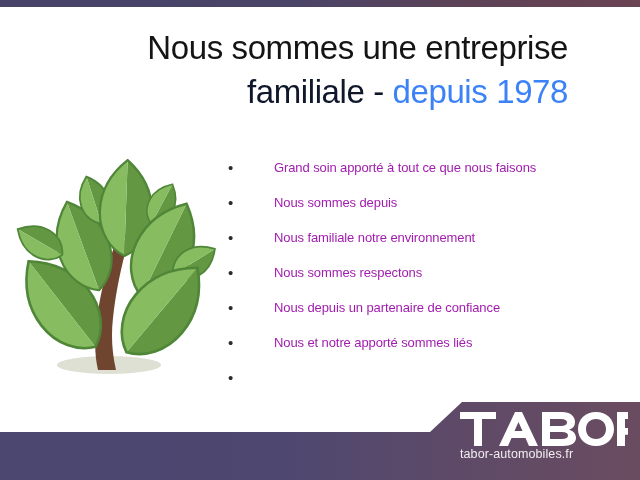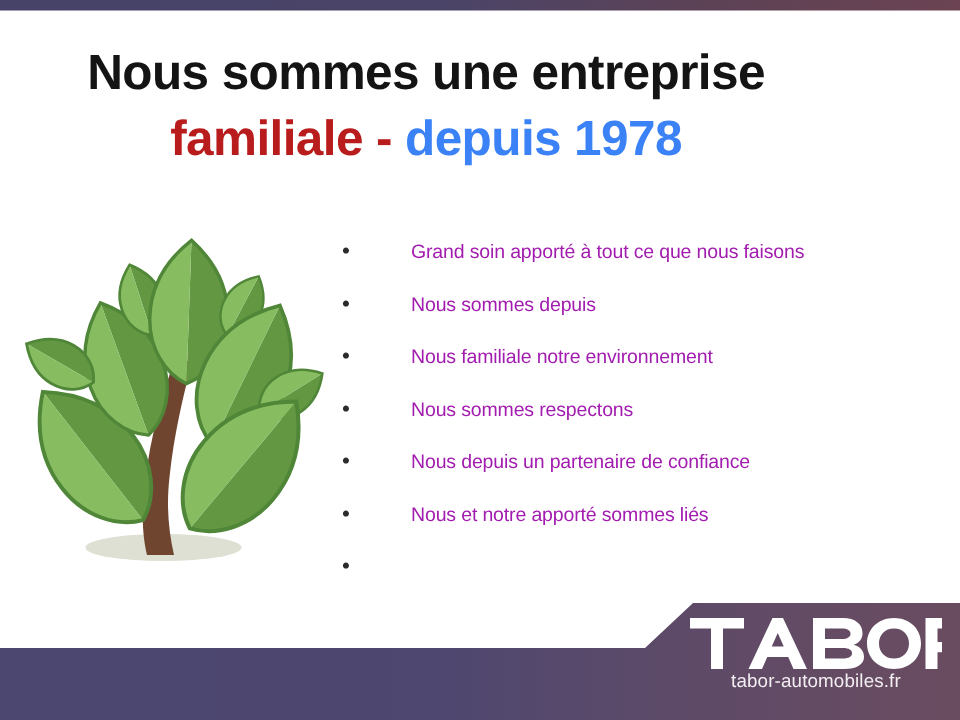--- a/index.html
+++ b/index.html
@@ -28,36 +28,36 @@
     height: 7px;
     background: linear-gradient(90deg, #464268 0%, #4a4468 46%, #5c4256 72%, #6b4352 100%);
   }
 
   
   .heading {
     position: absolute;
     left: 0;
     top: 26px;
     width: 568px;
-    text-align: center;
+    text-align: right;
     font-size: 33px;
-    font-weight: bold;
+    font-weight: normal;
     line-height: 1.33;
     letter-spacing: -0.4px;
     color: #141414;
     white-space: nowrap;
   }
   .heading .line2 {
     display: block;
   }
   .heading .accent {
     color: #3b82f6;
   }
   .heading .dash {
-    color: #b91c1c;
+    color: #0f172a;
   }
 
   
   .tree {
     position: absolute;
     left: 12px;
     top: 152px;
     width: 210px;
     height: 236px;
   }
@@ -106,21 +106,21 @@
   .bottom-bar svg {
     position: absolute;
     left: 0;
     top: 0;
     display: block;
   }
   .logo-block {
     position: absolute;
     right: 12px;
     top: 412px;
-    text-align: center;
+    text-align: left;
   }
   .logo-wordmark {
     display: block;
     height: 34px;
   }
   .logo-url {
     display: block;
     margin-top: 1px;
     font-size: 12.5px;
     color: #f2eef1;

